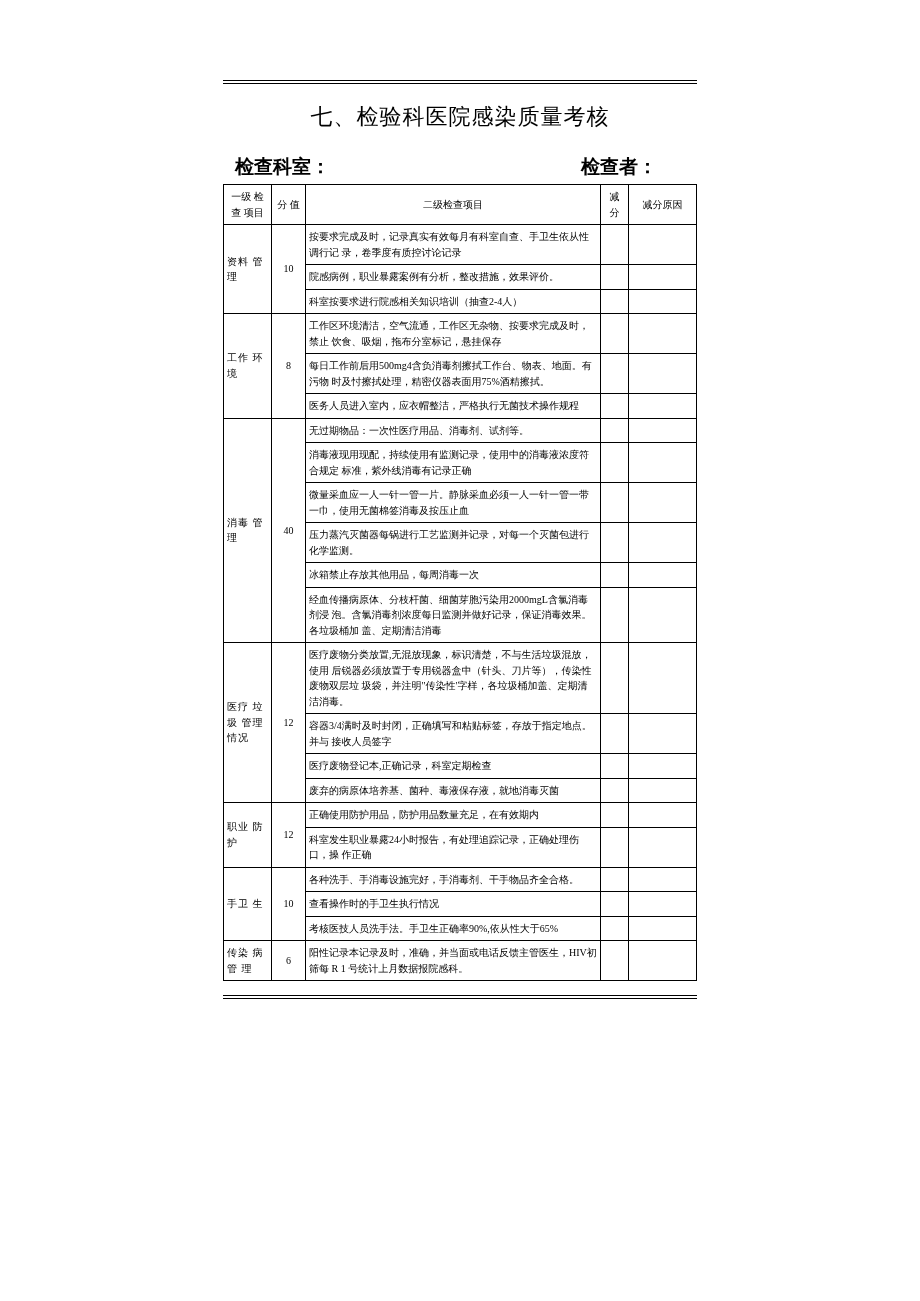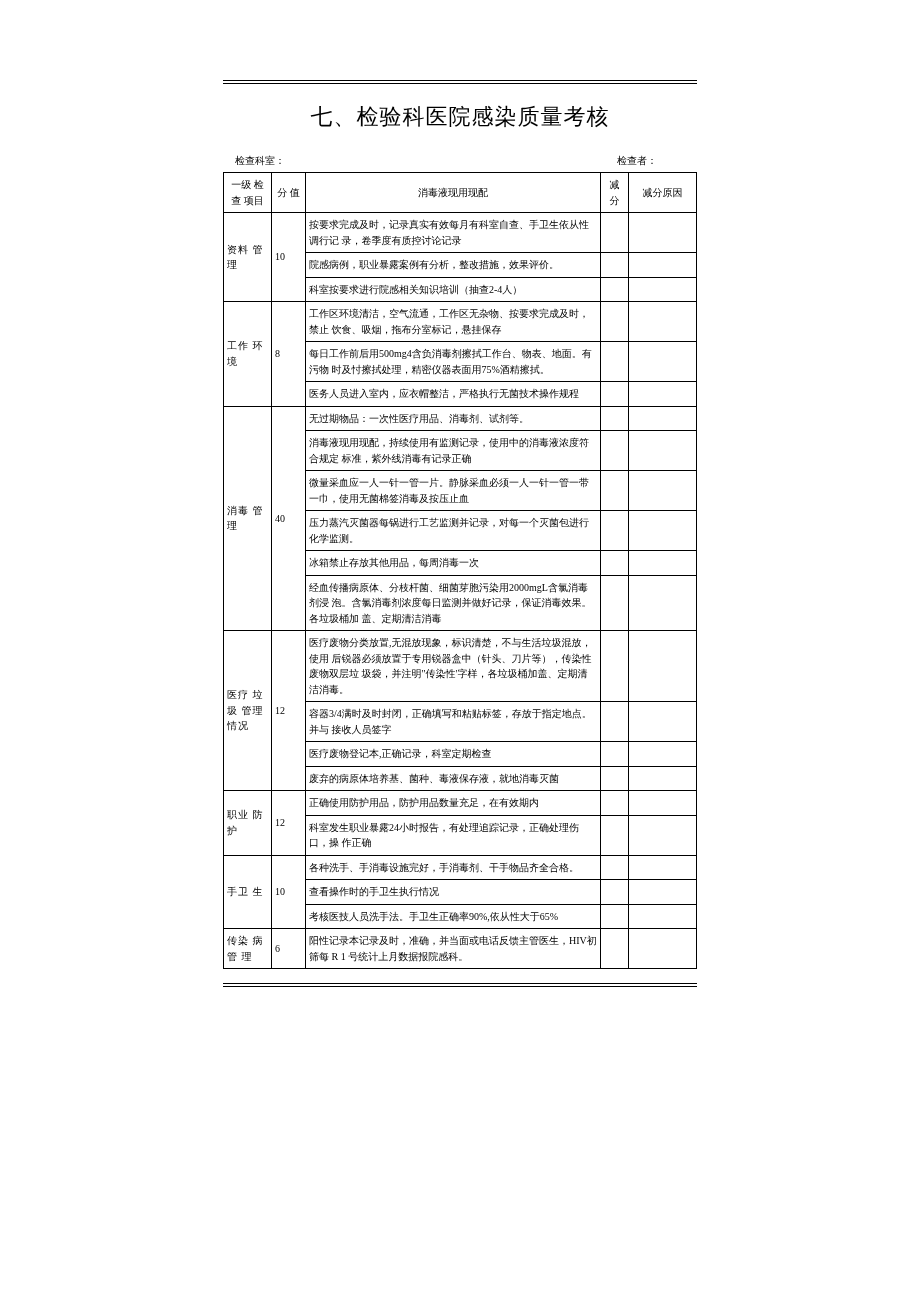--- a/index.html
+++ b/index.html
@@ -28,23 +28,24 @@
     margin-top: 14px;
   }
   h1 {
     text-align: center;
     font-size: 22px;
     font-weight: normal;
     margin: 0 0 22px 0;
     letter-spacing: 1px;
   }
   .meta-line {
-    font-size: 10px;
+    font-size: 19px;
     margin-bottom: 4px;
     padding-left: 6px;
+    font-weight: bold;
   }
   .meta-row {
     display: flex;
     justify-content: space-between;
     padding-left: 6px;
     padding-right: 40px;
   }
   table {
     border-collapse: collapse;
     width: 100%;
@@ -67,21 +68,21 @@
   .col-score { width: 34px; }
   .col-item { width: auto; }
   .col-deduct { width: 28px; }
   .col-reason { width: 68px; }
   .cat-cell {
     text-align: left;
     letter-spacing: 1px;
     font-family: Liberation Serif, serif;
   }
   .score-cell {
-    text-align: left;
+    text-align: center;
   }
   .deduct-cell, .reason-cell {
     text-align: center;
   }
 </style>
 </head>
 <body>
 
 <div class="page">
   <div class="rule"></div>
@@ -98,21 +99,21 @@
       <col class="col-cat">
       <col class="col-score">
       <col class="col-item">
       <col class="col-deduct">
       <col class="col-reason">
     </colgroup>
     <thead>
       <tr>
         <th>一级 检 查 项目</th>
         <th>分 值</th>
-        <th>消毒液现用现配</th>
+        <th>二级检查项目</th>
         <th>减 分</th>
         <th>减分原因</th>
       </tr>
     </thead>
     <tbody id="table-body">
     <tr>
           <td class="cat-cell" rowspan="3">资料 管 理</td>
           <td class="score-cell" rowspan="3">10</td>
           <td>按要求完成及时，记录真实有效每月有科室自查、手卫生依从性调行记 录，卷季度有质控讨论记录</td>
           <td class="deduct-cell"></td>

